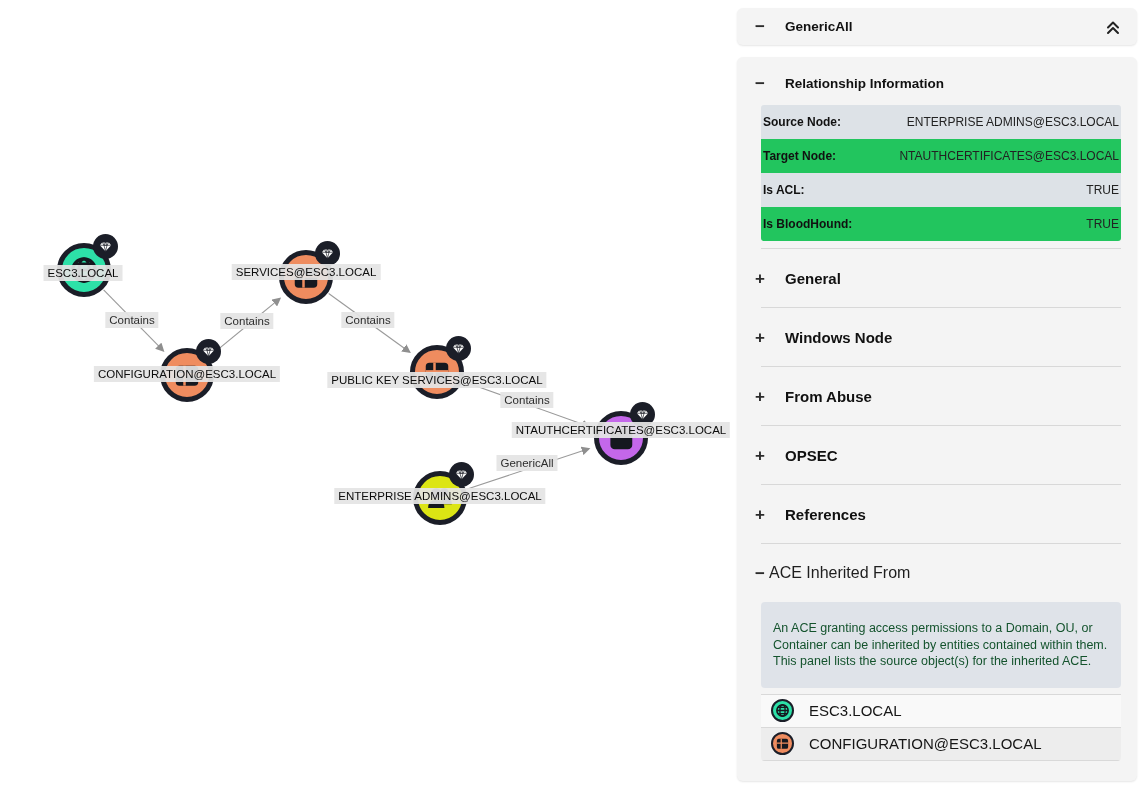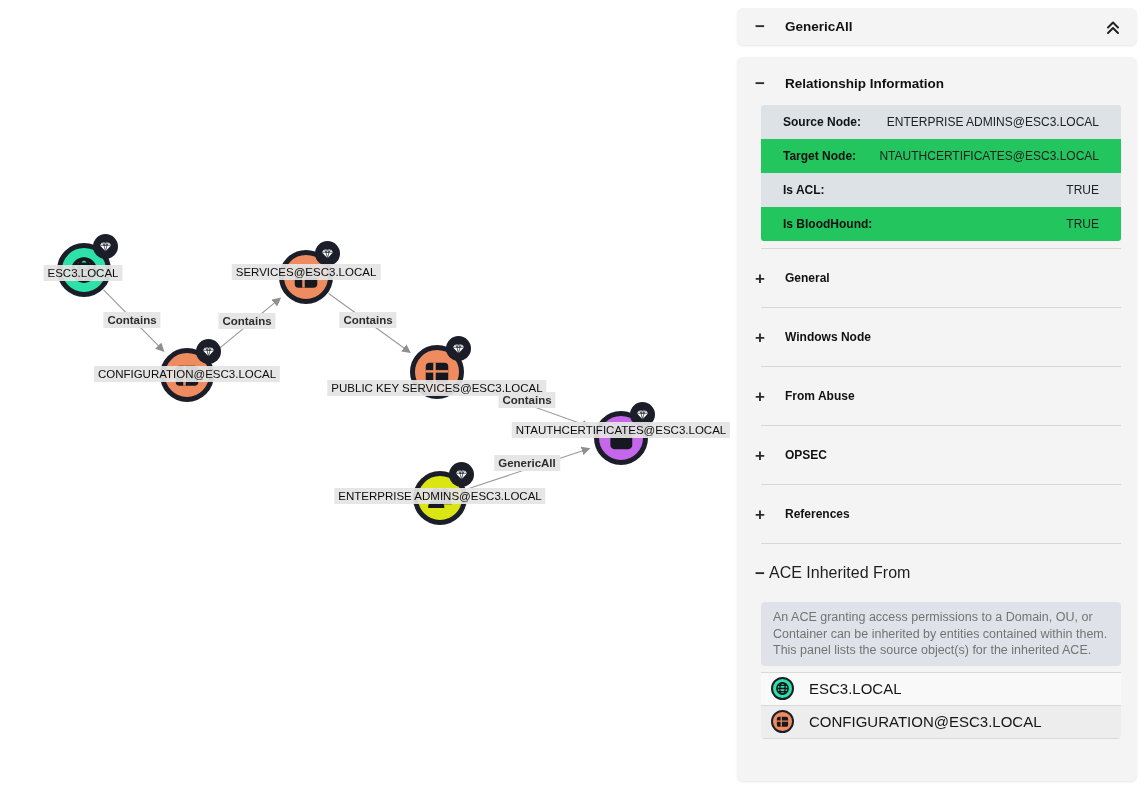--- a/index.html
+++ b/index.html
@@ -17,21 +17,21 @@
   }
   .gnode .badge{
     position:absolute;right:-7px;top:-9px;width:25px;height:25px;border-radius:50%;
     background:#1b1e28;display:flex;align-items:center;justify-content:center;
   }
   .glabel,.elabel{
     position:absolute;transform:translate(-50%,-50%);
     background:rgba(228,228,228,0.93);color:#0c0c0c;font-size:11.5px;
     padding:1px 4px;white-space:nowrap;z-index:30;line-height:14px;
   }
-  .elabel{color:#2d2d2d;font-weight:bold;}
+  .elabel{color:#2d2d2d;}
   
   .side-panel{position:absolute;left:737px;top:0;width:400px;height:789px;}
   .card{background:#f4f4f4;border-radius:6px;box-shadow:0 1px 2px rgba(0,0,0,0.10);}
   .header-card{
     position:absolute;left:0;top:8px;width:400px;height:37px;
     display:flex;align-items:center;padding:0 14px;box-sizing:border-box;
   }
   .toggle-glyph{
     width:18px;font-size:17px;font-weight:700;color:#2b2b2b;line-height:1;
     display:inline-block;text-align:center;flex:0 0 auto;cursor:pointer;
@@ -39,32 +39,32 @@
   .header-title{font-size:13.5px;font-weight:700;margin-left:16px;color:#111;}
   .header-spacer{flex:1;}
   .chev-double{width:20px;height:20px;cursor:pointer;}
   .main-card{
     position:absolute;left:0;top:57px;width:400px;height:724px;
     box-sizing:border-box;padding-top:16px;overflow:hidden;
   }
   .section-header{display:flex;align-items:center;padding-left:14px;height:20px;}
   .section-header .stitle{font-size:13.5px;font-weight:700;margin-left:16px;color:#111;}
   .info-table{margin:12px 16px 7px 24px;font-size:12px;border-radius:3px;overflow:hidden;}
-  .info-row{height:34px;display:flex;align-items:center;justify-content:space-between;padding:0 22px;}
+  .info-row{height:34px;display:flex;align-items:center;justify-content:space-between;padding:0 2px;}
   .info-row.dark{background:#dde2e7;}
   .info-row.light{background:#22c55e;}
   .info-row .k{font-weight:700;color:#111;white-space:nowrap;}
   .info-row .v{color:#222;text-align:right;white-space:nowrap;margin-left:8px;}
   .divider{border-top:1px solid #d8d8d8;margin:0 16px 0 24px;height:0;}
   .collapsed-row{height:58px;display:flex;align-items:center;padding-left:14px;}
-  .collapsed-row .stitle{font-size:12px;font-weight:700;margin-left:16px;color:#111;}
+  .collapsed-row .stitle{font-size:15px;font-weight:700;margin-left:16px;color:#111;}
   .ace-header{height:58px;display:flex;align-items:center;padding-left:14px;}
   .ace-description{
     margin:0 16px 6px 24px;background:#dfe3e9;border-radius:4px;
-    padding:7px 12px;font-size:12.5px;line-height:16.5px;color:#737373;
+    padding:18px 12px;font-size:12.5px;line-height:16.5px;color:#14532d;
   }
   .ace-list{margin:0 16px 0 24px;border-radius:0 0 4px 4px;overflow:hidden;}
   .ace-item{
     height:32px;display:flex;align-items:center;gap:15px;padding:0 10px;
     border-top:1px solid #d9d9d9;font-size:15px;color:#161616;cursor:pointer;
   }
   .ace-item:last-child{border-bottom:1px solid #d9d9d9;}
   .ace-item.row0{background:#f9f9f9;}
   .ace-item.row1{background:#ededed;}
   .ace-ico{
@@ -189,21 +189,21 @@
       <path d="M7 5 L9.5 10 L12 5 Z M12 5 L14.5 10 L17 5 Z M9.5 10 L12 19.5 L14.5 10 Z" fill="none" stroke="#1b1e28" stroke-width="1.1"></path>
       <line x1="3" y1="10" x2="21" y2="10" stroke="#1b1e28" stroke-width="1.1"></line>
             </svg>
           </div>
         </div>
       </div>
     <div id="labels-layer">
         <div class="glabel" style="left: 83px; top: 273px;">ESC3.LOCAL</div>
         <div class="glabel" style="left: 187px; top: 374px;">CONFIGURATION@ESC3.LOCAL</div>
         <div class="glabel" style="left: 306px; top: 272px;">SERVICES@ESC3.LOCAL</div>
-        <div class="glabel" style="left: 437px; top: 388px;">PUBLIC KEY SERVICES@ESC3.LOCAL</div>
+        <div class="glabel" style="left: 437px; top: 380px;">PUBLIC KEY SERVICES@ESC3.LOCAL</div>
         <div class="glabel" style="left: 621px; top: 430px;">NTAUTHCERTIFICATES@ESC3.LOCAL</div>
         <div class="glabel" style="left: 440px; top: 496px;">ENTERPRISE ADMINS@ESC3.LOCAL</div>
         <div class="elabel" style="left: 132px; top: 320px;">Contains</div>
         <div class="elabel" style="left: 247px; top: 321px;">Contains</div>
         <div class="elabel" style="left: 368px; top: 320px;">Contains</div>
         <div class="elabel" style="left: 527px; top: 400px;">Contains</div>
         <div class="elabel" style="left: 527px; top: 463px;">GenericAll</div>
       </div>
   </div>
 

